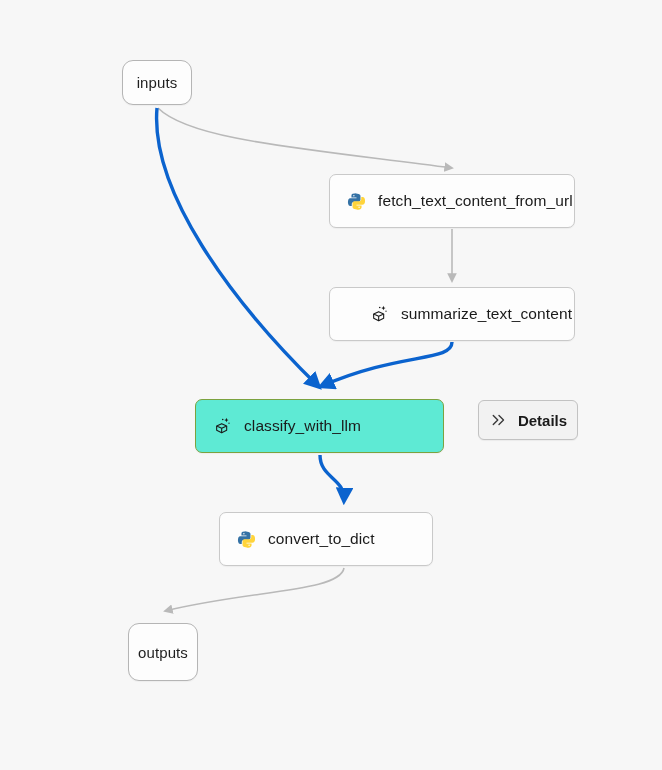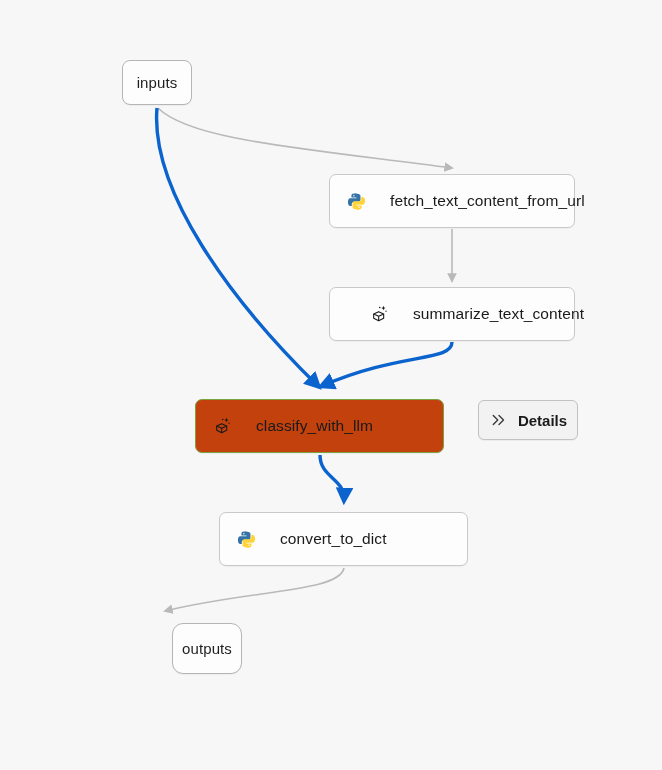--- a/index.html
+++ b/index.html
@@ -42,24 +42,24 @@
     background: #fdfdfd;
     border: 1px solid #b5b5b5;
   }
   .terminal .node-label {
     font-size: 15px;
     color: #1f1f1f;
   }
   .task {
     border-radius: 7px;
     padding-left: 16px;
-    gap: 24px;
+    gap: 12px;
   }
   .task.selected {
-    background: #c2410c;
+    background: #5eead4;
     border: 1px solid #7ca23f;
     align-items: center;
   }
   .node-label {
     font-size: 15.5px;
     color: #1a1a1a;
     letter-spacing: 0.1px;
     white-space: nowrap;
   }
   .icon {
@@ -110,21 +110,21 @@
 
     <path d="M 157 108 C 150 190 230 300 318 386" fill="none" stroke="#0b63ce" stroke-width="3.4" marker-end="url(#arrow-blue)"></path>
 
     <path d="M 452 342 C 452 362 400 352 322 386" fill="none" stroke="#0b63ce" stroke-width="3.4" marker-end="url(#arrow-blue)"></path>
 
     <path d="M 320 455 C 320 478 345 478 344 500" fill="none" stroke="#0b63ce" stroke-width="3.4" marker-end="url(#arrow-blue)"></path>
 
     <path d="M 344 568 C 340 592 250 590 165 611" fill="none" stroke="#b9b9b9" stroke-width="1.6" marker-end="url(#arrow-gray)"></path>
   </svg>
 
-  <div class="node terminal" style="left:122px; top:60px; width:70px; height:45px;border-radius:8px;">
+  <div class="node terminal" style="left:122px; top:60px; width:70px; height:45px;">
     <span class="node-label">inputs</span>
   </div>
 
   <div class="node task" style="left:329px; top:174px; width:246px; height:54px;">
     <span class="icon">
       <svg width="19" height="19" viewBox="0 0 24 24">
         <path d="M11.9 1.6c-1.9 0-3.6.2-4.7.7-1.2.5-1.6 1.5-1.6 2.7v2.1h6.4v.8H4.5c-1.4 0-2.6.8-3 2.4-.4 1.8-.4 3 0 4.9.4 1.5 1.2 2.5 2.6 2.5h1.9v-2.5c0-1.6 1.4-3 3-3h5.6c1.3 0 2.4-1.1 2.4-2.4V5c0-1.3-1.1-2.3-2.4-2.5-.9-.2-1.8-.2-2.7-.2zM8.7 3.8c.5 0 .9.4.9.9s-.4.9-.9.9-.9-.4-.9-.9.4-.9.9-.9z" fill="#3572A5"></path>
         <path d="M12.1 22.4c1.9 0 3.6-.2 4.7-.7 1.2-.5 1.6-1.5 1.6-2.7v-2.1h-6.4v-.8h7.5c1.4 0 2.6-.8 3-2.4.4-1.8.4-3 0-4.9-.4-1.5-1.2-2.5-2.6-2.5h-1.9v2.5c0 1.6-1.4 3-3 3H9.4C8.1 11.8 7 12.9 7 14.2V19c0 1.3 1.1 2.3 2.4 2.5.9.2 1.8.2 2.7.2zm3.2-2.2c-.5 0-.9-.4-.9-.9s.4-.9.9-.9.9.4.9.9-.4.9-.9.9z" fill="#FFD43B"></path>
       </svg>
     </span>
@@ -162,27 +162,27 @@
   <div class="details-btn" style="left:478px; top:400px; width:100px; height:40px;">
     <span class="icon">
       <svg width="18" height="16" viewBox="0 0 22 18">
         <path d="M4 3.5 9.5 9 4 14.5" fill="none" stroke="#3a3a3a" stroke-width="1.7" stroke-linecap="round" stroke-linejoin="round"></path>
         <path d="M11 3.5 16.5 9 11 14.5" fill="none" stroke="#3a3a3a" stroke-width="1.7" stroke-linecap="round" stroke-linejoin="round"></path>
       </svg>
     </span>
     <span class="details-label">Details</span>
   </div>
 
-  <div class="node task" style="left:219px; top:512px; width:249px; height:54px;">
+  <div class="node task" style="left:219px; top:512px; width:214px; height:54px;">
     <span class="icon">
       <svg width="19" height="19" viewBox="0 0 24 24">
         <path d="M11.9 1.6c-1.9 0-3.6.2-4.7.7-1.2.5-1.6 1.5-1.6 2.7v2.1h6.4v.8H4.5c-1.4 0-2.6.8-3 2.4-.4 1.8-.4 3 0 4.9.4 1.5 1.2 2.5 2.6 2.5h1.9v-2.5c0-1.6 1.4-3 3-3h5.6c1.3 0 2.4-1.1 2.4-2.4V5c0-1.3-1.1-2.3-2.4-2.5-.9-.2-1.8-.2-2.7-.2zM8.7 3.8c.5 0 .9.4.9.9s-.4.9-.9.9-.9-.4-.9-.9.4-.9.9-.9z" fill="#3572A5"></path>
         <path d="M12.1 22.4c1.9 0 3.6-.2 4.7-.7 1.2-.5 1.6-1.5 1.6-2.7v-2.1h-6.4v-.8h7.5c1.4 0 2.6-.8 3-2.4.4-1.8.4-3 0-4.9-.4-1.5-1.2-2.5-2.6-2.5h-1.9v2.5c0 1.6-1.4 3-3 3H9.4C8.1 11.8 7 12.9 7 14.2V19c0 1.3 1.1 2.3 2.4 2.5.9.2 1.8.2 2.7.2zm3.2-2.2c-.5 0-.9-.4-.9-.9s.4-.9.9-.9.9.4.9.9-.4.9-.9.9z" fill="#FFD43B"></path>
       </svg>
     </span>
     <span class="node-label">convert_to_dict</span>
   </div>
 
-  <div class="node terminal" style="left:128px; top:623px; width:70px; height:51px;margin-left:44px;">
+  <div class="node terminal" style="left:128px; top:623px; width:70px; height:58px;">
     <span class="node-label">outputs</span>
   </div>
 
 </div>
 
 </body></html>

